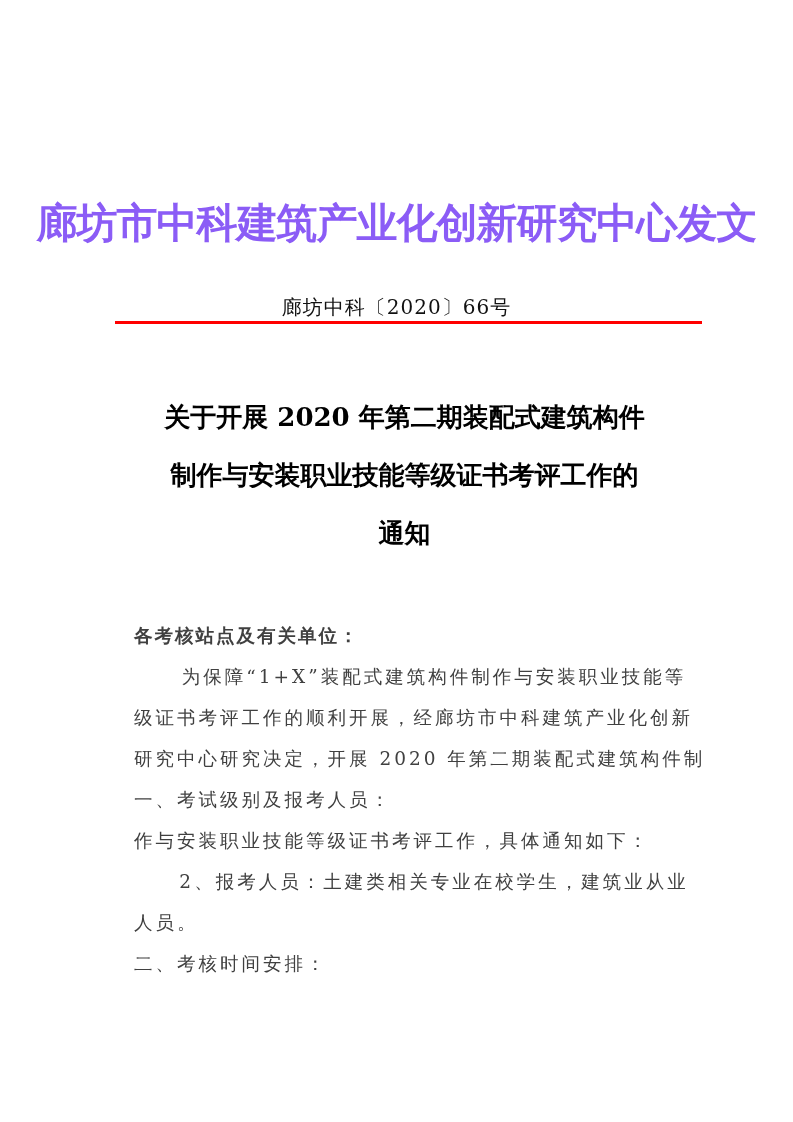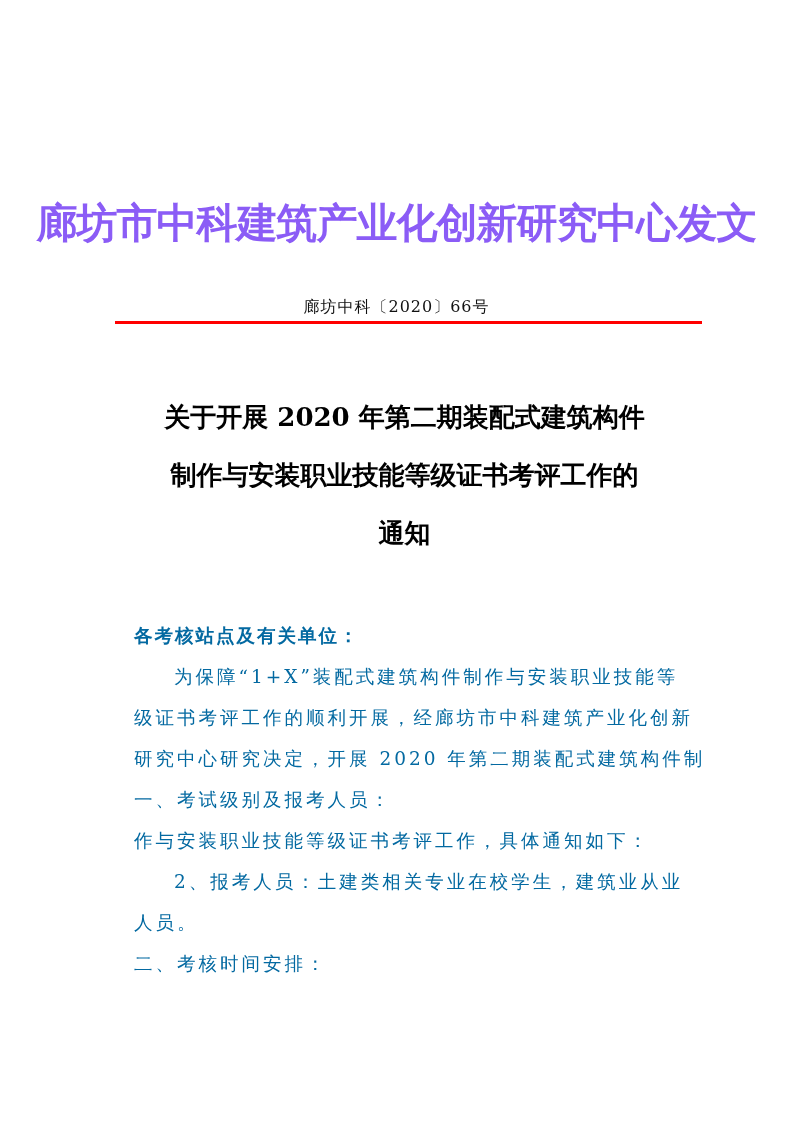--- a/index.html
+++ b/index.html
@@ -6,41 +6,41 @@
   body { width: 793px; height: 1122px; position: relative; overflow: hidden; }
   .page { position: absolute; left: 0; top: 0; width: 793px; height: 1122px; background: #fff; }
   .red-title {
     position: absolute; left: 0; top: 193px; width: 793px; text-align: center;
     color: #8b5cf6; font-family: "DejaVu Serif", "Liberation Serif", serif;
     font-size: 41px; font-weight: bold; letter-spacing: -1px; line-height: 60px;
     white-space: nowrap;
   }
   .doc-number {
     position: absolute; left: 0; top: 292px; width: 793px; text-align: center;
-    font-family: "DejaVu Serif", "Liberation Serif", serif; font-size: 16px;
+    font-family: "DejaVu Serif", "Liberation Serif", serif; font-size: 20px;
     color: #111; line-height: 30px; letter-spacing: 1px;
   }
   .red-rule {
     position: absolute; left: 115px; top: 321px; width: 587px; height: 3px;
     background: #ff0000;
   }
   .notice-title {
     position: absolute; left: 0; top: 388px; width: 793px; text-align: center;
     font-family: "DejaVu Serif", "Liberation Serif", serif; font-weight: bold;
     font-size: 26px; color: #000; line-height: 58px; padding-left: 8px;
   }
   .notice-title div { white-space: nowrap; }
   .body-text {
     position: absolute; left: 134px; top: 615px; width: 560px;
     font-family: "DejaVu Serif", "Liberation Serif", serif; font-size: 18.5px;
-    color: #0369a1; line-height: 41px; letter-spacing: 3px;
+    color: #404040; line-height: 41px; letter-spacing: 3px;
   }
   .body-text div { white-space: nowrap; }
   .salutation { font-weight: bold; letter-spacing: 2px; }
-  .indent1 { padding-left: 40px; }
+  .indent1 { padding-left: 40px; text-align: center; }
 </style>
 </head>
 <body>
 
 <div class="page">
   <div class="red-title">廊坊市中科建筑产业化创新研究中心发文</div>
   <div class="doc-number">廊坊中科〔2020〕66号</div>
   <div class="red-rule"></div>
 
   <div class="notice-title">

